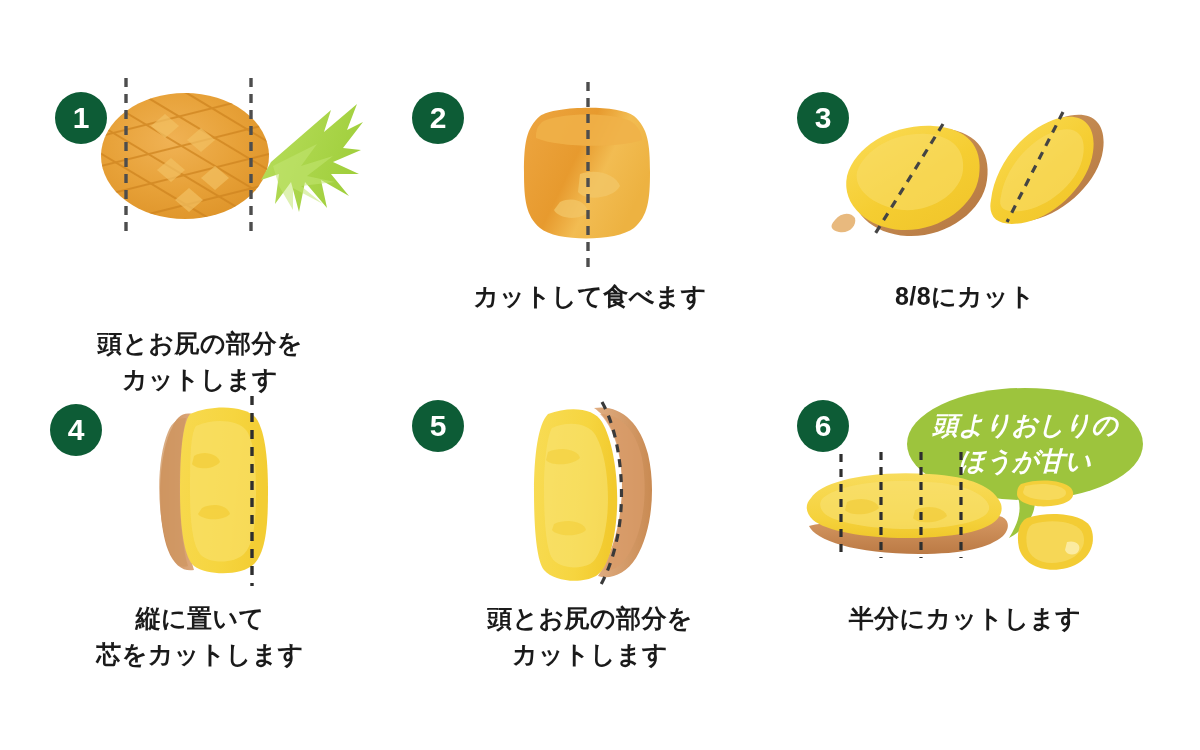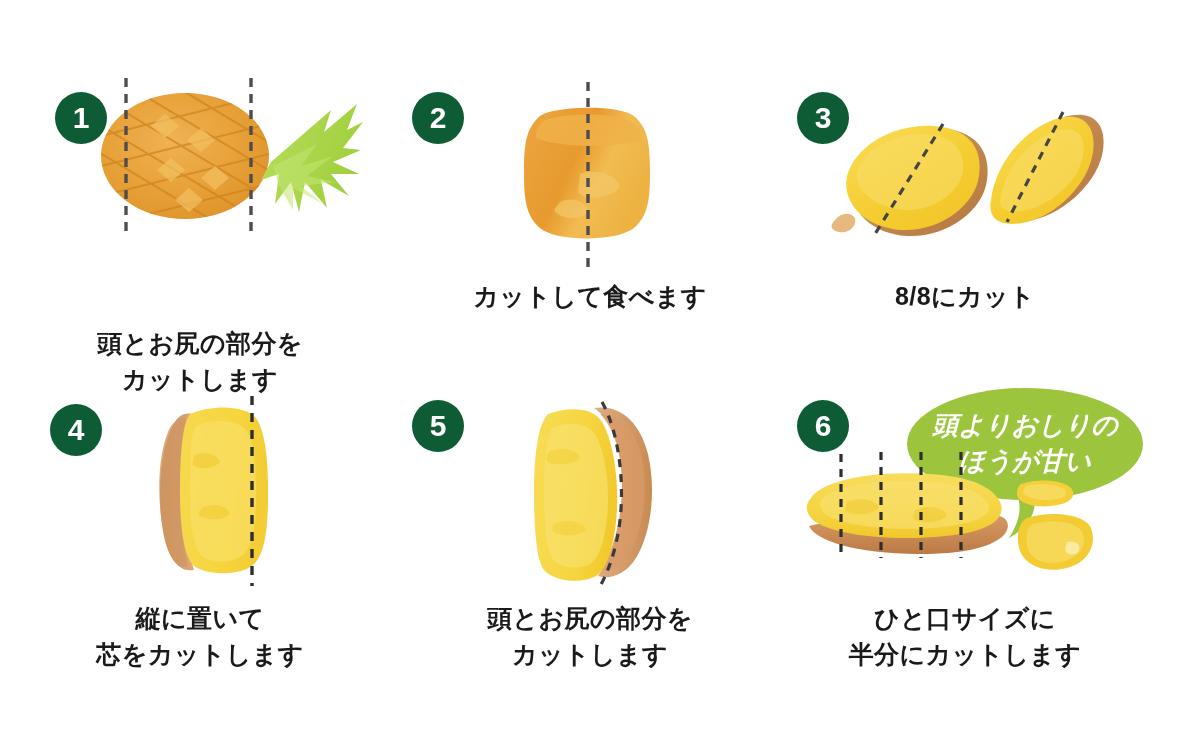--- a/index.html
+++ b/index.html
@@ -334,18 +334,17 @@
           <path d="M232 78 C256 70 290 74 296 88 C302 104 294 122 272 128
                    C248 134 228 124 224 108 C221 94 224 82 232 78 Z" fill="#f3cc34"></path>
           <path d="M238 84 C258 78 284 82 288 94 C292 106 284 118 266 122
                    C248 126 234 118 232 106 C230 94 233 86 238 84 Z" fill="#f8dd68" opacity="0.65"></path>
           <path d="M272 102 C280 100 286 104 284 110 C282 116 272 116 270 110Z" fill="#fdf0b4" opacity="0.8"></path>
         </g>
       </svg>
     </div>
 
     <div class="caption" style="top:222px;left:20px;width:380px;">
-      <span class="ln">ひと口サイズに</span>
       <span class="ln">半分にカットします</span>
     </div>
   </div>
 
 </div>
 
 </body></html>

